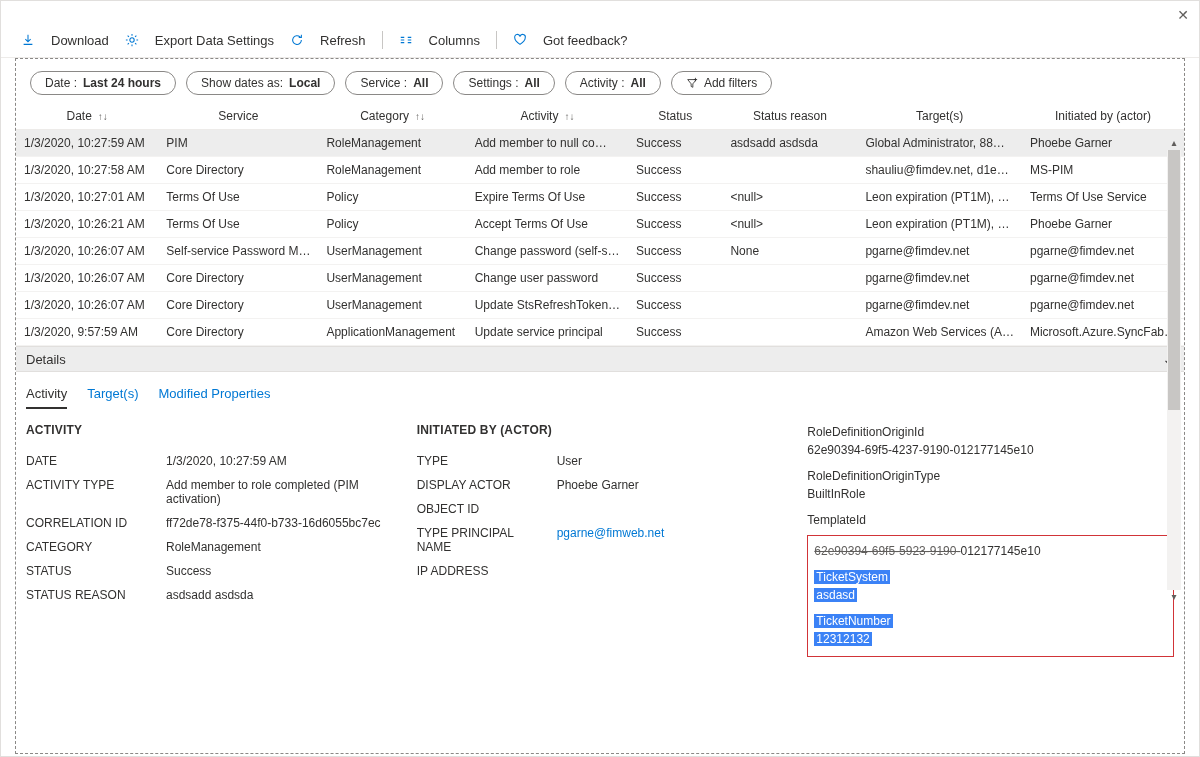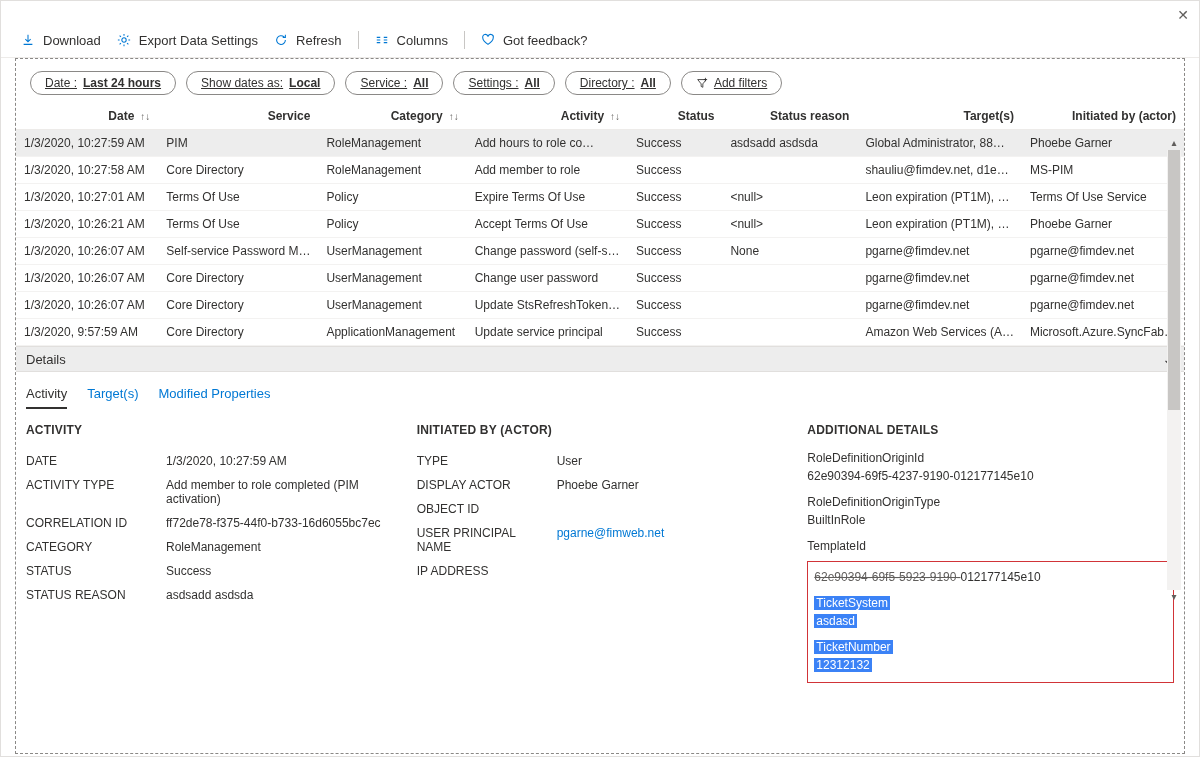--- a/index.html
+++ b/index.html
@@ -1,32 +1,32 @@
 <!DOCTYPE html>
 <html><head>
 <meta charset="utf-8">
 <style>
 * { box-sizing: border-box; margin: 0; padding: 0; }
 body { font-family: "Segoe UI", -apple-system, sans-serif; font-size: 12px; color: #323130; background: #fff; }
 .panel { width: 1200px; height: 757px; position: relative; border: 1px solid #e1dfdd; display: flex; flex-direction: column; }
 .close-bar { display: flex; justify-content: flex-end; padding: 6px 10px 0 0; }
 .close-x { font-size: 14px; color: #605e5c; cursor: pointer; }
 .toolbar { display: flex; align-items: center; gap: 16px; padding: 8px 20px; border-bottom: 1px solid #edebe9; color: #323130; }
-.toolbar .tbtn { display: inline-flex; align-items: center; gap: 8px; color: #323130; cursor: pointer; font-size: 13px; }
+.toolbar .tbtn { display: inline-flex; align-items: center; gap: 16px; color: #323130; cursor: pointer; font-size: 13px; }
 .toolbar .sep { width: 1px; height: 18px; background: #c8c6c4; }
 .toolbar svg { width: 14px; height: 14px; }
 .content { flex: 1; overflow: hidden; padding: 0 0 0 0; position: relative; }
 .dashed { margin: 0 14px; border: 1px dashed #8a8886; height: calc(100% - 2px); overflow: auto; padding: 0 0 10px 0; position: relative; }
 .filters { display: flex; gap: 10px; padding: 12px 14px 8px; flex-wrap: wrap; }
-.pill { border: 1px solid #8a8886; border-radius: 14px; padding: 4px 14px; font-size: 12px; display: inline-flex; align-items: center; gap: 6px; cursor: pointer; text-decoration: underline; }
+.pill { border: 1px solid #8a8886; border-radius: 14px; padding: 4px 14px; font-size: 12px; display: inline-flex; align-items: center; gap: 6px; cursor: pointer; }
 .pill .lbl { color: #323130; }
 .pill .val { font-weight: 600; }
 .pill svg { width: 12px; height: 12px; }
 .grid { width: 100%; border-collapse: collapse; }
-.grid th { text-align: right; font-weight: 700; font-size: 12px; color: #323130; padding: 6px 8px; border-bottom: 1px solid #edebe9; position: relative; }
+.grid th { text-align: center; font-weight: 400; font-size: 12px; color: #323130; padding: 6px 8px; border-bottom: 1px solid #edebe9; position: relative; }
 .grid th .sort { font-size: 10px; margin-left: 6px; color: #605e5c; }
 .grid td { padding: 6px 8px; font-size: 12px; border-bottom: 1px solid #f3f2f1; white-space: nowrap; overflow: hidden; text-overflow: ellipsis; }
 .grid tr.sel td { background: #ededed; }
 .details-bar { background: #ededed; padding: 4px 10px; display: flex; justify-content: space-between; align-items: center; cursor: pointer; font-size: 13px; border-top: 1px solid #e1dfdd; border-bottom: 1px solid #e1dfdd;}
 .tabs { display: flex; gap: 20px; padding: 14px 10px 0; }
 .tab { font-size: 13px; padding-bottom: 6px; cursor: pointer; }
 .tab.active { color: #323130; border-bottom: 2px solid #323130; }
 .tab.inactive { color: #0078d4; }
 .detail-cols { display: flex; gap: 24px; padding: 14px 10px; }
 .dc { flex: 1; min-width: 0; }
@@ -101,21 +101,21 @@
           </span>
         <span class="pill">
             <span class="lbl">Service :</span> 
             <span class="val">All</span>
           </span>
         <span class="pill">
             <span class="lbl">Settings :</span> 
             <span class="val">All</span>
           </span>
         <span class="pill">
-            <span class="lbl">Directory :</span> 
+            <span class="lbl">Activity :</span> 
             <span class="val">All</span>
           </span>
         <span class="pill">
           <svg viewBox="0 0 14 14" stroke="#323130" fill="none" stroke-width="1">
               <path d="M2 3h10l-4 5v4l-2-1V8Z"></path>
               <path d="M11 1v4M9 3h4"></path>
             </svg>
           <span>Add filters</span>
         </span>
       </div>
@@ -141,21 +141,21 @@
             <th>Status reason</th>
             <th>Target(s)</th>
             <th>Initiated by (actor)</th>
           </tr>
         </thead>
         <tbody id="grid-body">
             <tr class="sel">
               <td>1/3/2020, 10:27:59 AM</td>
               <td>PIM</td>
               <td>RoleManagement</td>
-              <td>Add hours to role co…</td>
+              <td>Add member to null co…</td>
               <td>Success</td>
               <td>asdsadd asdsda</td>
               <td>Global Administrator, 88…</td>
               <td>Phoebe Garner</td>
             </tr>
             <tr>
               <td>1/3/2020, 10:27:58 AM</td>
               <td>Core Directory</td>
               <td>RoleManagement</td>
               <td>Add member to role</td>
@@ -275,31 +275,30 @@
             </div>
           <div class="kv">
               <span class="k">DISPLAY ACTOR</span>
               <span class="v">Phoebe Garner</span>
             </div>
           <div class="kv">
               <span class="k">OBJECT ID</span>
               <span class="v"></span>
             </div>
           <div class="kv">
-              <span class="k">USER PRINCIPAL NAME</span>
+              <span class="k">TYPE PRINCIPAL NAME</span>
               <span class="v link">pgarne@fimweb.net</span>
             </div>
           <div class="kv">
               <span class="k">IP ADDRESS</span>
               <span class="v"></span>
             </div>
         </div>
 
         <div class="dc">
-          <h4>ADDITIONAL DETAILS</h4>
           <div class="ad-list">
             <div>RoleDefinitionOriginId</div>
             <div>62e90394-69f5-4237-9190-012177145e10</div>
             <div style="height:8px"></div>
             <div>RoleDefinitionOriginType</div>
             <div>BuiltInRole</div>
             <div style="height:8px"></div>
             <div>TemplateId</div>
           </div>
           <div class="redbox">

